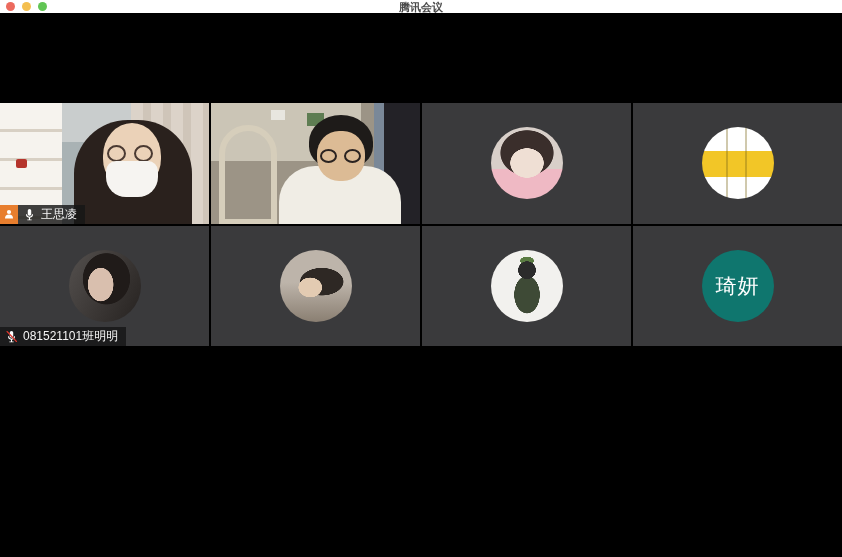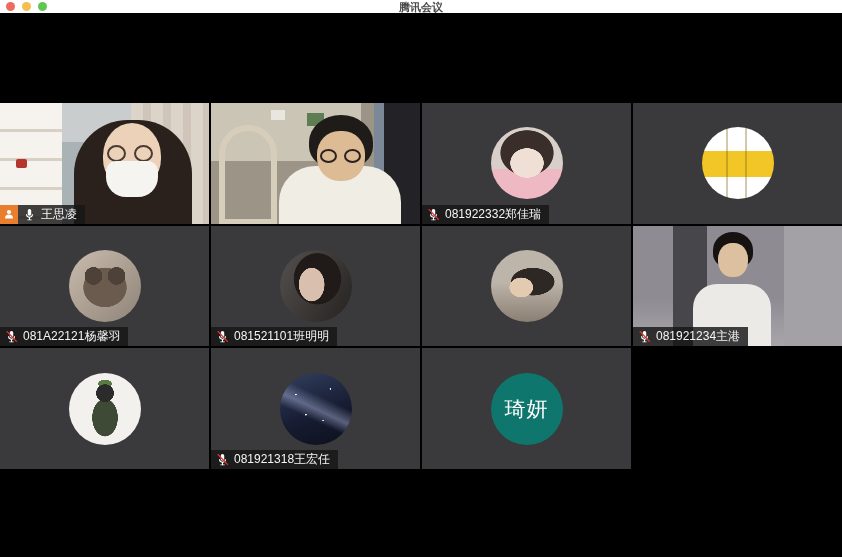--- a/index.html
+++ b/index.html
@@ -171,96 +171,49 @@
         <div class="hoodie"></div>
         <div class="hair"></div>
         <div class="face"></div>
         <div class="glassL"></div>
         <div class="glassR"></div>
       </div>
     </div>
 
     <div class="tile">
       <div class="avatar av-girl"></div>
-      <div class="name-tag">
-        <svg class="mic" width="13" height="13" viewBox="0 0 24 24">
-          <path fill="#fff" d="M12 2a3.2 3.2 0 0 1 3.2 3.2v6a3.2 3.2 0 1 1-6.4 0v-6A3.2 3.2 0 0 1 12 2z"></path>
-          <path fill="#fff" d="M5.5 11.5h2a4.5 4.5 0 0 0 9 0h2a6.5 6.5 0 0 1-5.5 6.42V21h3v1.5h-8V21h3v-3.08A6.5 6.5 0 0 1 5.5 11.5z"></path>
-          <path stroke="#E0352B" stroke-width="2.6" stroke-linecap="round" d="M4 3l17 18"></path>
-        </svg>
-        <span>081922332郑佳瑞</span>
-      </div>
     </div>
 
     <div class="tile">
       <div class="avatar av-yellow"></div>
     </div>
 
-    <div class="tile">
-      <div class="avatar av-plush"></div>
-      <div class="name-tag">
-        <svg class="mic" width="13" height="13" viewBox="0 0 24 24">
-          <path fill="#fff" d="M12 2a3.2 3.2 0 0 1 3.2 3.2v6a3.2 3.2 0 1 1-6.4 0v-6A3.2 3.2 0 0 1 12 2z"></path>
-          <path fill="#fff" d="M5.5 11.5h2a4.5 4.5 0 0 0 9 0h2a6.5 6.5 0 0 1-5.5 6.42V21h3v1.5h-8V21h3v-3.08A6.5 6.5 0 0 1 5.5 11.5z"></path>
-          <path stroke="#E0352B" stroke-width="2.6" stroke-linecap="round" d="M4 3l17 18"></path>
-        </svg>
-        <span>081A22121杨馨羽</span>
-      </div>
-    </div>
 
 
     <div class="tile">
       <div class="avatar av-girl2"></div>
       <div class="name-tag">
         <svg class="mic" width="13" height="13" viewBox="0 0 24 24">
           <path fill="#fff" d="M12 2a3.2 3.2 0 0 1 3.2 3.2v6a3.2 3.2 0 1 1-6.4 0v-6A3.2 3.2 0 0 1 12 2z"></path>
           <path fill="#fff" d="M5.5 11.5h2a4.5 4.5 0 0 0 9 0h2a6.5 6.5 0 0 1-5.5 6.42V21h3v1.5h-8V21h3v-3.08A6.5 6.5 0 0 1 5.5 11.5z"></path>
           <path stroke="#E0352B" stroke-width="2.6" stroke-linecap="round" d="M4 3l17 18"></path>
         </svg>
         <span>081521101班明明</span>
       </div>
     </div>
 
     <div class="tile">
       <div class="avatar av-lying"></div>
     </div>
 
-    <div class="tile">
-      <div class="scene v9">
-        <div class="door"></div>
-        <div class="wallR"></div>
-        <div class="tee"></div>
-        <div class="hair"></div>
-        <div class="face"></div>
-      </div>
-      <div class="name-tag">
-        <svg class="mic" width="13" height="13" viewBox="0 0 24 24">
-          <path fill="#fff" d="M12 2a3.2 3.2 0 0 1 3.2 3.2v6a3.2 3.2 0 1 1-6.4 0v-6A3.2 3.2 0 0 1 12 2z"></path>
-          <path fill="#fff" d="M5.5 11.5h2a4.5 4.5 0 0 0 9 0h2a6.5 6.5 0 0 1-5.5 6.42V21h3v1.5h-8V21h3v-3.08A6.5 6.5 0 0 1 5.5 11.5z"></path>
-          <path stroke="#E0352B" stroke-width="2.6" stroke-linecap="round" d="M4 3l17 18"></path>
-        </svg>
-        <span>081921234主港</span>
-      </div>
-    </div>
 
     <div class="tile">
       <div class="avatar av-cartoon"></div>
     </div>
 
-    <div class="tile">
-      <div class="avatar av-night"></div>
-      <div class="name-tag">
-        <svg class="mic" width="13" height="13" viewBox="0 0 24 24">
-          <path fill="#fff" d="M12 2a3.2 3.2 0 0 1 3.2 3.2v6a3.2 3.2 0 1 1-6.4 0v-6A3.2 3.2 0 0 1 12 2z"></path>
-          <path fill="#fff" d="M5.5 11.5h2a4.5 4.5 0 0 0 9 0h2a6.5 6.5 0 0 1-5.5 6.42V21h3v1.5h-8V21h3v-3.08A6.5 6.5 0 0 1 5.5 11.5z"></path>
-          <path stroke="#E0352B" stroke-width="2.6" stroke-linecap="round" d="M4 3l17 18"></path>
-        </svg>
-        <span>081921318王宏任</span>
-      </div>
-    </div>
 
     <div class="tile">
       <div class="avatar av-blue">
         <span>琦妍</span>
       </div>
     </div>
 
   </div>
 </div>
 

